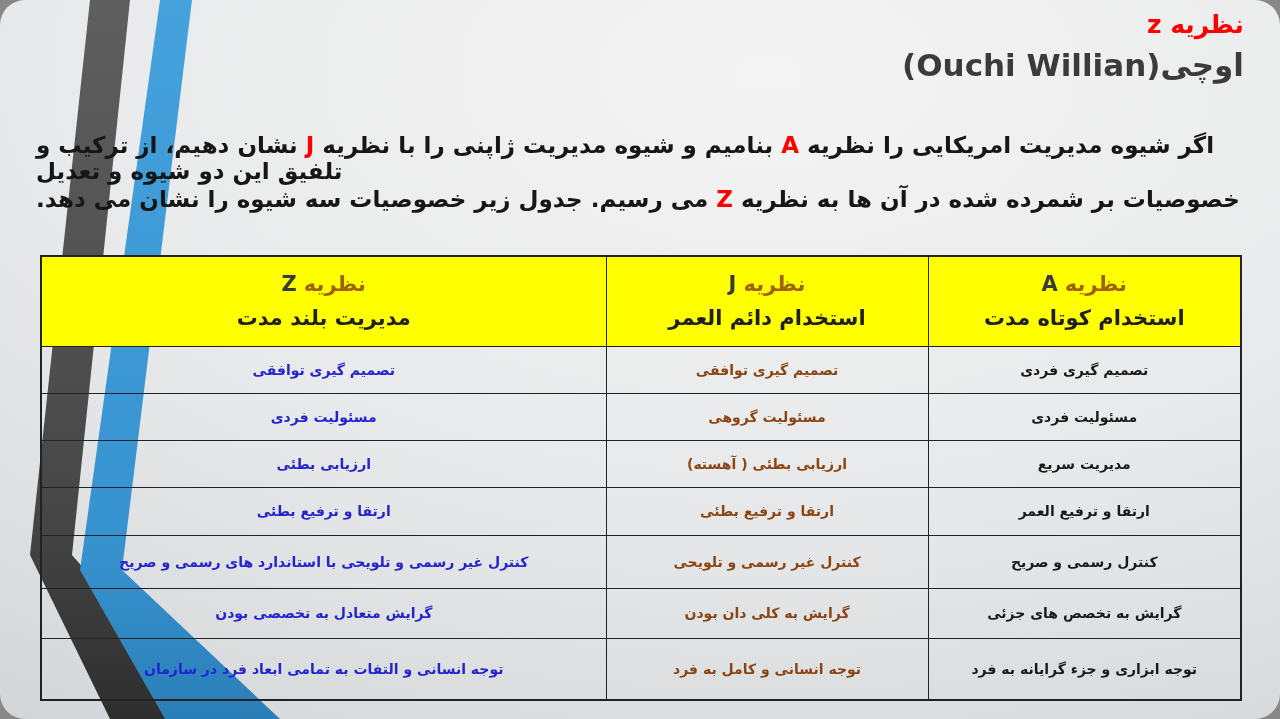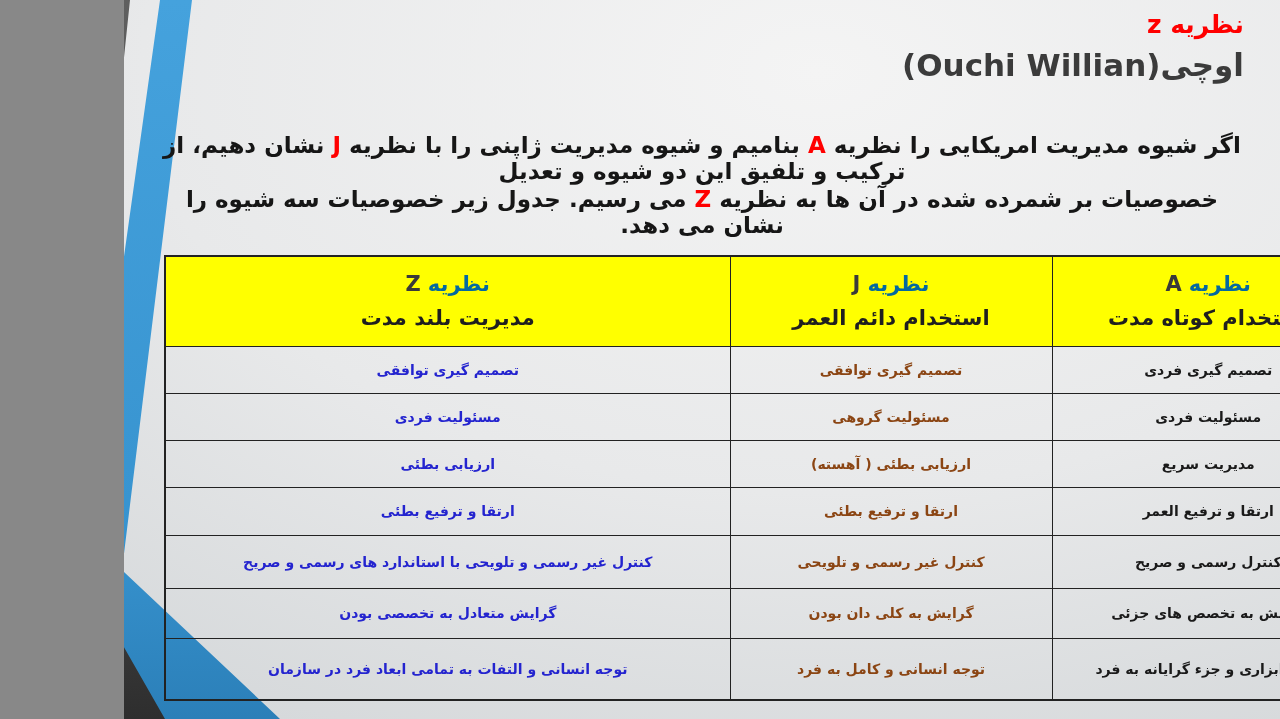--- a/index.html
+++ b/index.html
@@ -1,55 +1,56 @@
 <!DOCTYPE html>
 <html lang="fa" dir="rtl"><head>
 <meta charset="utf-8">
 <style>
   html,body{margin:0;padding:0;background:#888;}
   .slide{
     position:relative;
-    width:1156px;height:719px;
+    width:1280px;height:719px;
     overflow:hidden;
     font-family:"DejaVu Sans",sans-serif;
     font-weight:bold;
     direction:rtl;
     background:radial-gradient(130% 130% at 60% 10%, #f4f4f4 0%, #e8e9ea 45%, #d6d9db 78%, #c7cbce 100%);
+    border-radius:25px;
   }
   .deco{position:absolute;inset:0;width:1280px;height:719px;}
   .page-title{
     position:absolute;top:10px;right:36px;
     font-size:25px;color:#FF0000;
   }
   .page-subtitle{
     position:absolute;top:47px;right:36px;
     font-size:31px;color:#3b3b3b;
   }
   .para-line{
     position:absolute;right:36px;left:36px;
-    font-size:23px;color:#161616;text-align:center;
+    font-size:23px;color:#161616;text-align:left;
     letter-spacing:0;
   }
   .line1{top:132px;}
   .line2{top:186px;}
   .red-letter{color:#FF0000;}
   table.cmp{
     position:absolute;top:255px;left:40px;
     width:1200px;border-collapse:collapse;table-layout:fixed;
     border:2px solid #222;
     background:transparent;
   }
   table.cmp th,table.cmp td{
     border:1px solid #222;
     text-align:center;vertical-align:middle;
     padding:0 6px;overflow:hidden;
   }
   tr.hdr{height:90px;}
   tr.hdr th{background:#FFFF00;font-size:21px;line-height:34px;}
-  .hdr-theory{color:#0369a1;}
+  .hdr-theory{color:#a16207;}
   .hdr-letter{color:#3a3a3a;margin-right:7px;}
   .hdr-sub{color:#1f1f1f;}
   tr.r-a{height:47px;} tr.r-b{height:48px;} tr.r-c{height:53px;}
   tr.r-d{height:50px;} tr.r-e{height:62px;}
   td{font-size:14px;}
   td.ca{color:#1a1a1a;}
   td.cj{color:#8B4513;}
   td.cz{color:#2424CF;}
 </style>
 </head>

